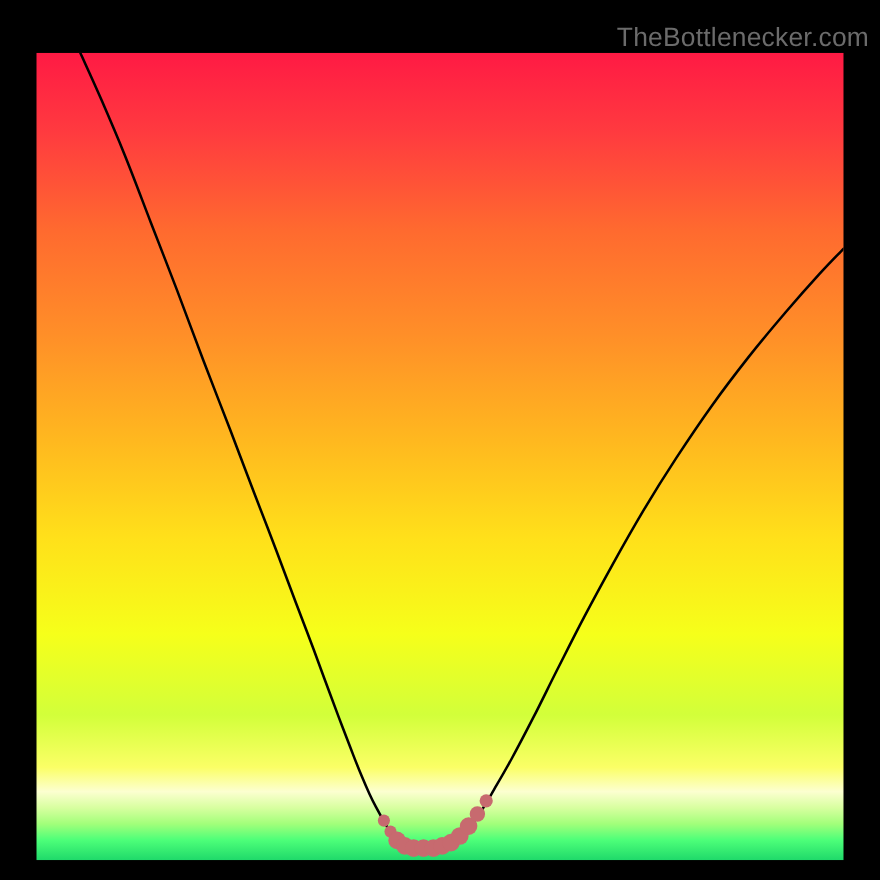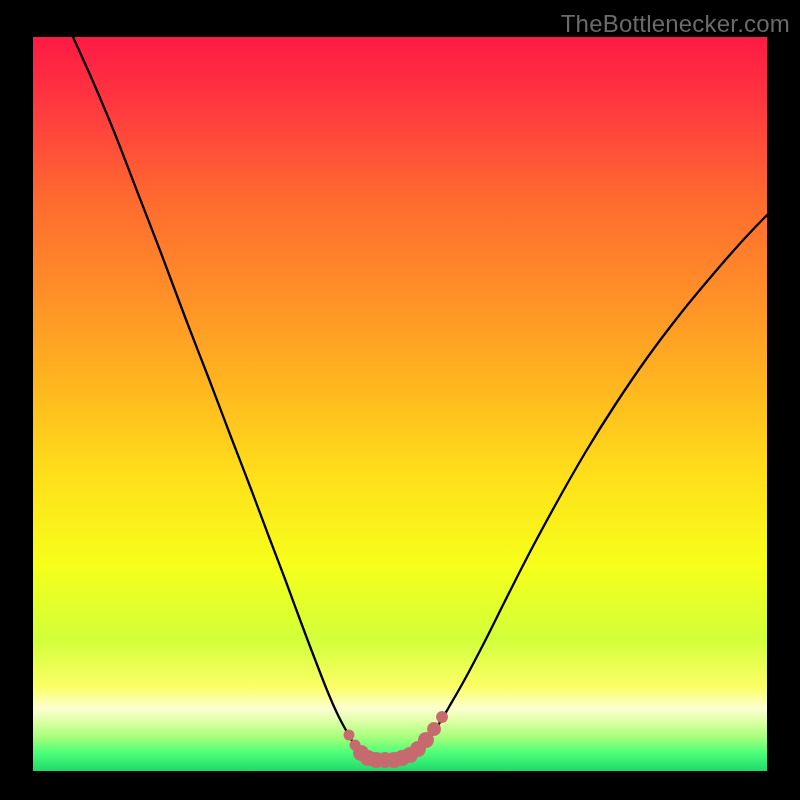--- a/index.html
+++ b/index.html
@@ -7,21 +7,21 @@
     padding: 0;
     width: 800px;
     height: 800px;
     background: #000000;
     overflow: hidden;
     font-family: Arial, Helvetica, sans-serif;
   }
   .frame {
     position: absolute;
     left: 0;
-    top: 4px;
+    top: 15px;
     width: 800px;
     height: 776px;
     background: #000000;
   }
   .plot-area {
     position: absolute;
     overflow: hidden;
   }
   .gradient {
     position: absolute;

